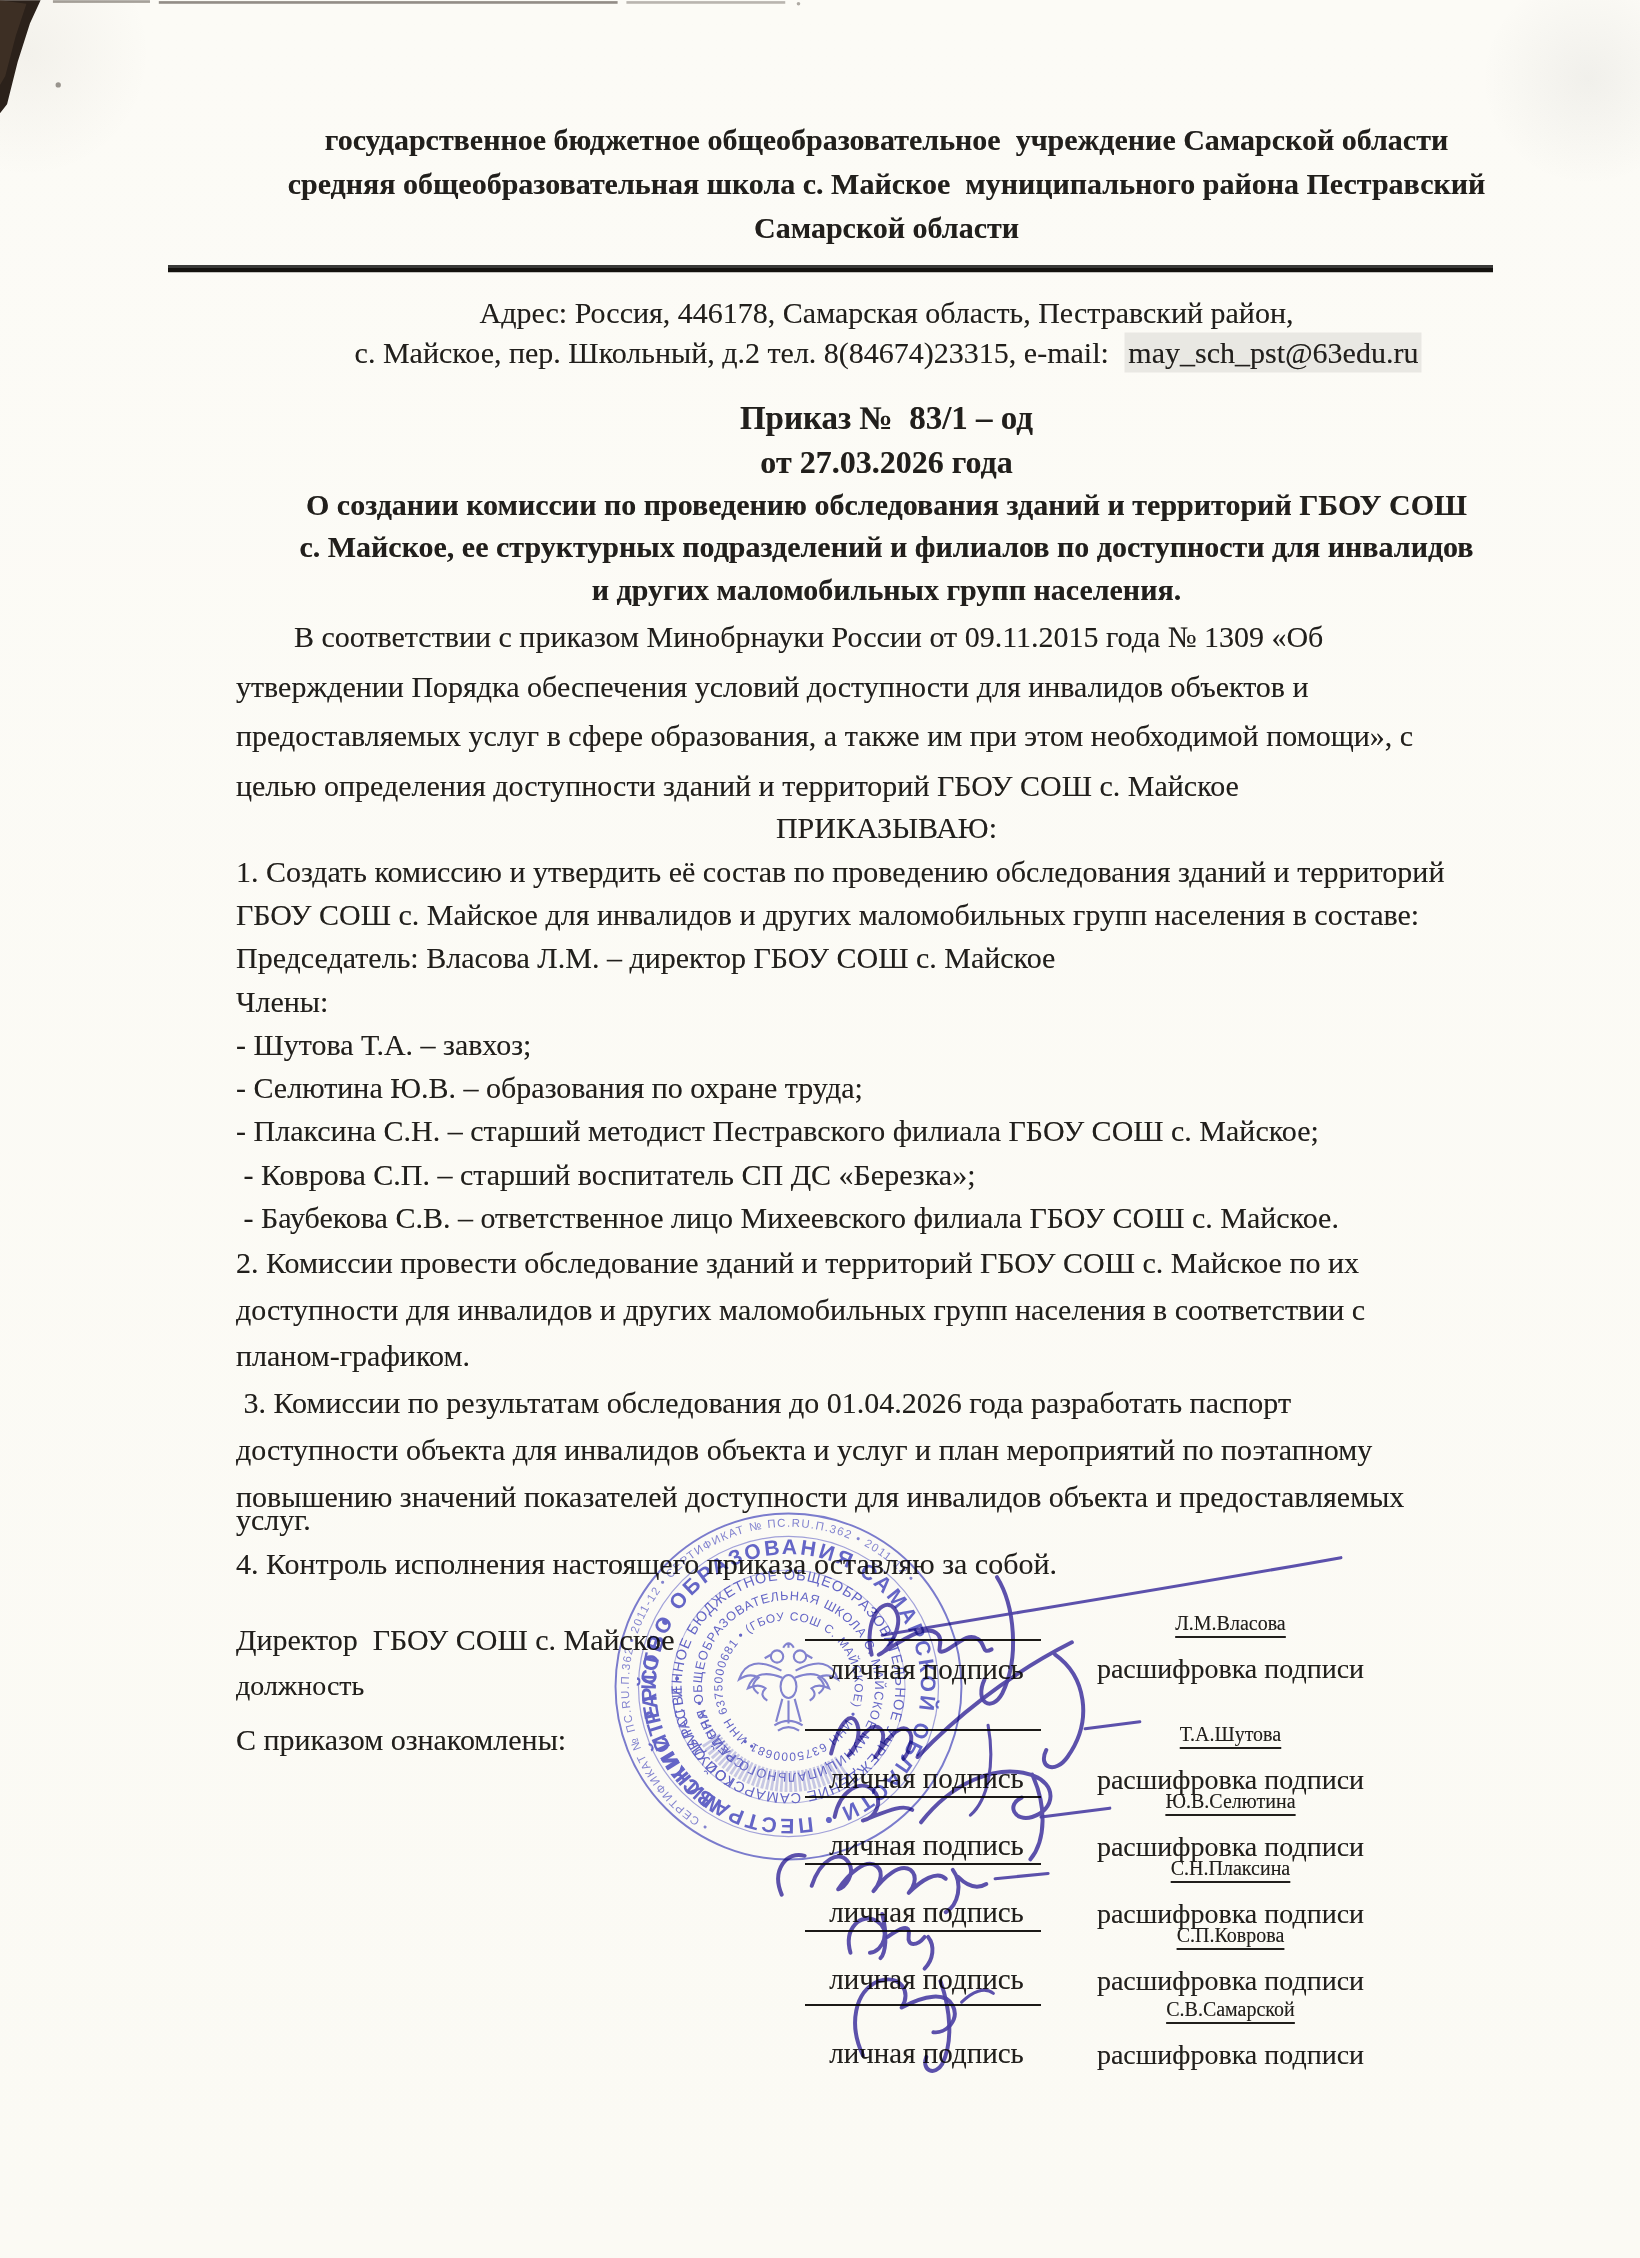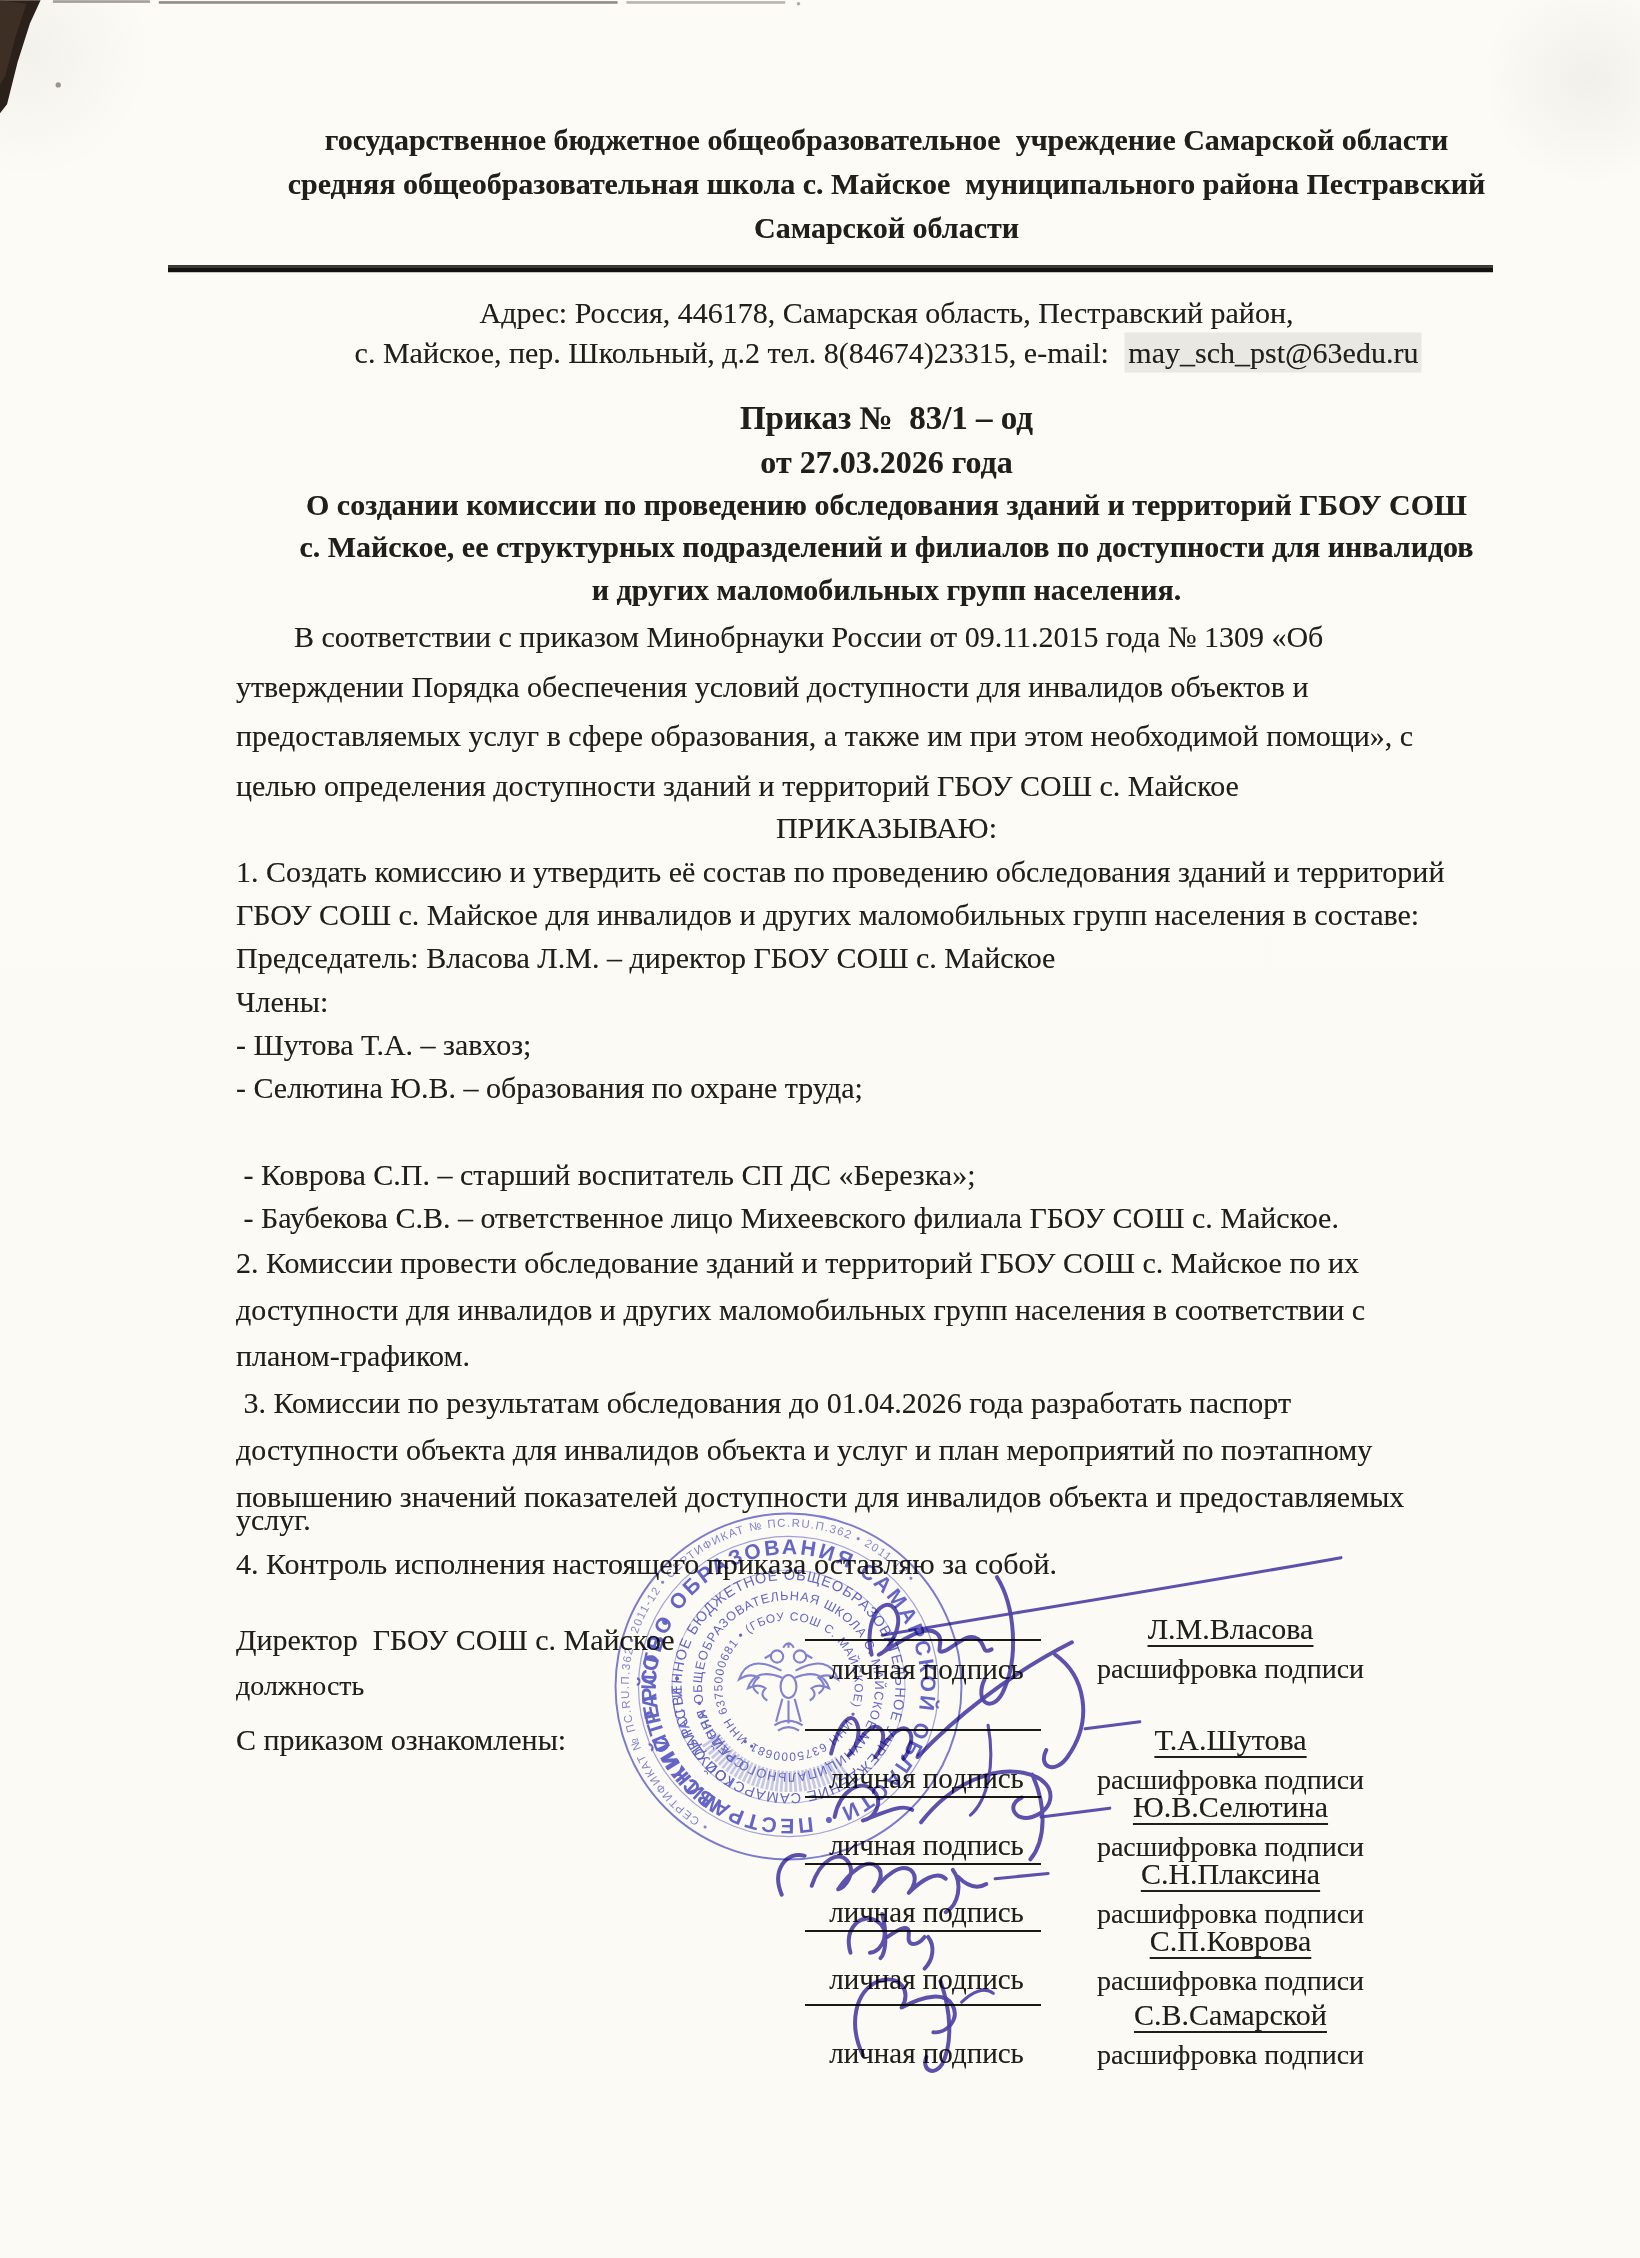--- a/index.html
+++ b/index.html
@@ -30,21 +30,21 @@
     position:absolute;left:168px;top:265px;width:1325px;height:7px;
     background:linear-gradient(#3a3a38 0 2.6px,#14120f 2.6px 100%);
     box-shadow:0 0.9px 0 rgba(0,0,0,.25);
   }
   .email-hl{background:#e9e8e3;box-shadow:0 0 0 3.5px #e9e8e3;margin-left:12px;}
   .sigline{
     position:absolute;left:805px;width:236px;height:0;
     border-bottom:2.6px solid #1b1916;
   }
   .sign-caption{left:794px;width:265px;text-align:center;font-size:29px;}
-  .name-col{left:1041px;width:379px;text-align:center;font-size:30px;}
+  .name-col{left:1041px;width:379px;text-align:center;font-size:20px;}
   .name-col.name{
     text-decoration:underline;
     text-underline-offset:6.2px;
     text-decoration-thickness:1.8px;
   }
   .caption{font-size:28px;}
   svg{position:absolute;}
   #stamp-svg{left:612px;top:1510px;mix-blend-mode:multiply;opacity:.82;}
   #sig-svg{left:0;top:0;mix-blend-mode:multiply;pointer-events:none;}
   .stamp-text{fill:#4345c4;font-family:"Liberation Sans","DejaVu Sans",sans-serif;}
@@ -90,20 +90,21 @@
   <div class="t body-line" style="top:768px">целью определения доступности зданий и территорий ГБОУ СОШ с. Майское</div>
 
   <div class="t c" style="top:810px">ПРИКАЗЫВАЮ:</div>
 
   <div class="t body-line" style="top:854px">1. Создать комиссию и утвердить её состав по проведению обследования зданий и территорий</div>
   <div class="t body-line" style="top:897px">ГБОУ СОШ с. Майское для инвалидов и других маломобильных групп населения в составе:</div>
   <div class="t body-line" style="top:984px">Члены:</div>
   <div class="t body-line" style="top:940px">Председатель: Власова Л.М. – директор ГБОУ СОШ с. Майское</div>
   <div class="t body-line" style="top:1027px">- Шутова Т.А. – завхоз;</div>
   <div class="t body-line" style="top:1070px">- Селютина Ю.В. – образования по охране труда;</div>
+  <div class="t body-line" style="top:1113px">- Плаксина С.Н. – старший методист Пестравского филиала ГБОУ СОШ с. Майское;</div>
   <div class="t body-line" style="top:1200px"> - Баубекова С.В. – ответственное лицо Михеевского филиала ГБОУ СОШ с. Майское.</div>
   <div class="t body-line" style="top:1157px"> - Коврова С.П. – старший воспитатель СП ДС «Березка»;</div>
   <div class="t body-line" style="top:1245px">2. Комиссии провести обследование зданий и территорий ГБОУ СОШ с. Майское по их</div>
   <div class="t body-line" style="top:1292px">доступности для инвалидов и других маломобильных групп населения в соответствии с</div>
   <div class="t body-line" style="top:1338px">планом-графиком.</div>
   <div class="t body-line" style="top:1385px"> 3. Комиссии по результатам обследования до 01.04.2026 года разработать паспорт</div>
   <div class="t body-line" style="top:1432px">доступности объекта для инвалидов объекта и услуг и план мероприятий по поэтапному</div>
   <div class="t body-line" style="top:1502px">услуг.</div>
   <div class="t body-line" style="top:1479px">повышению значений показателей доступности для инвалидов объекта и предоставляемых</div>
   <div class="t body-line" style="top:1546px">4. Контроль исполнения настоящего приказа оставляю за собой.</div>

